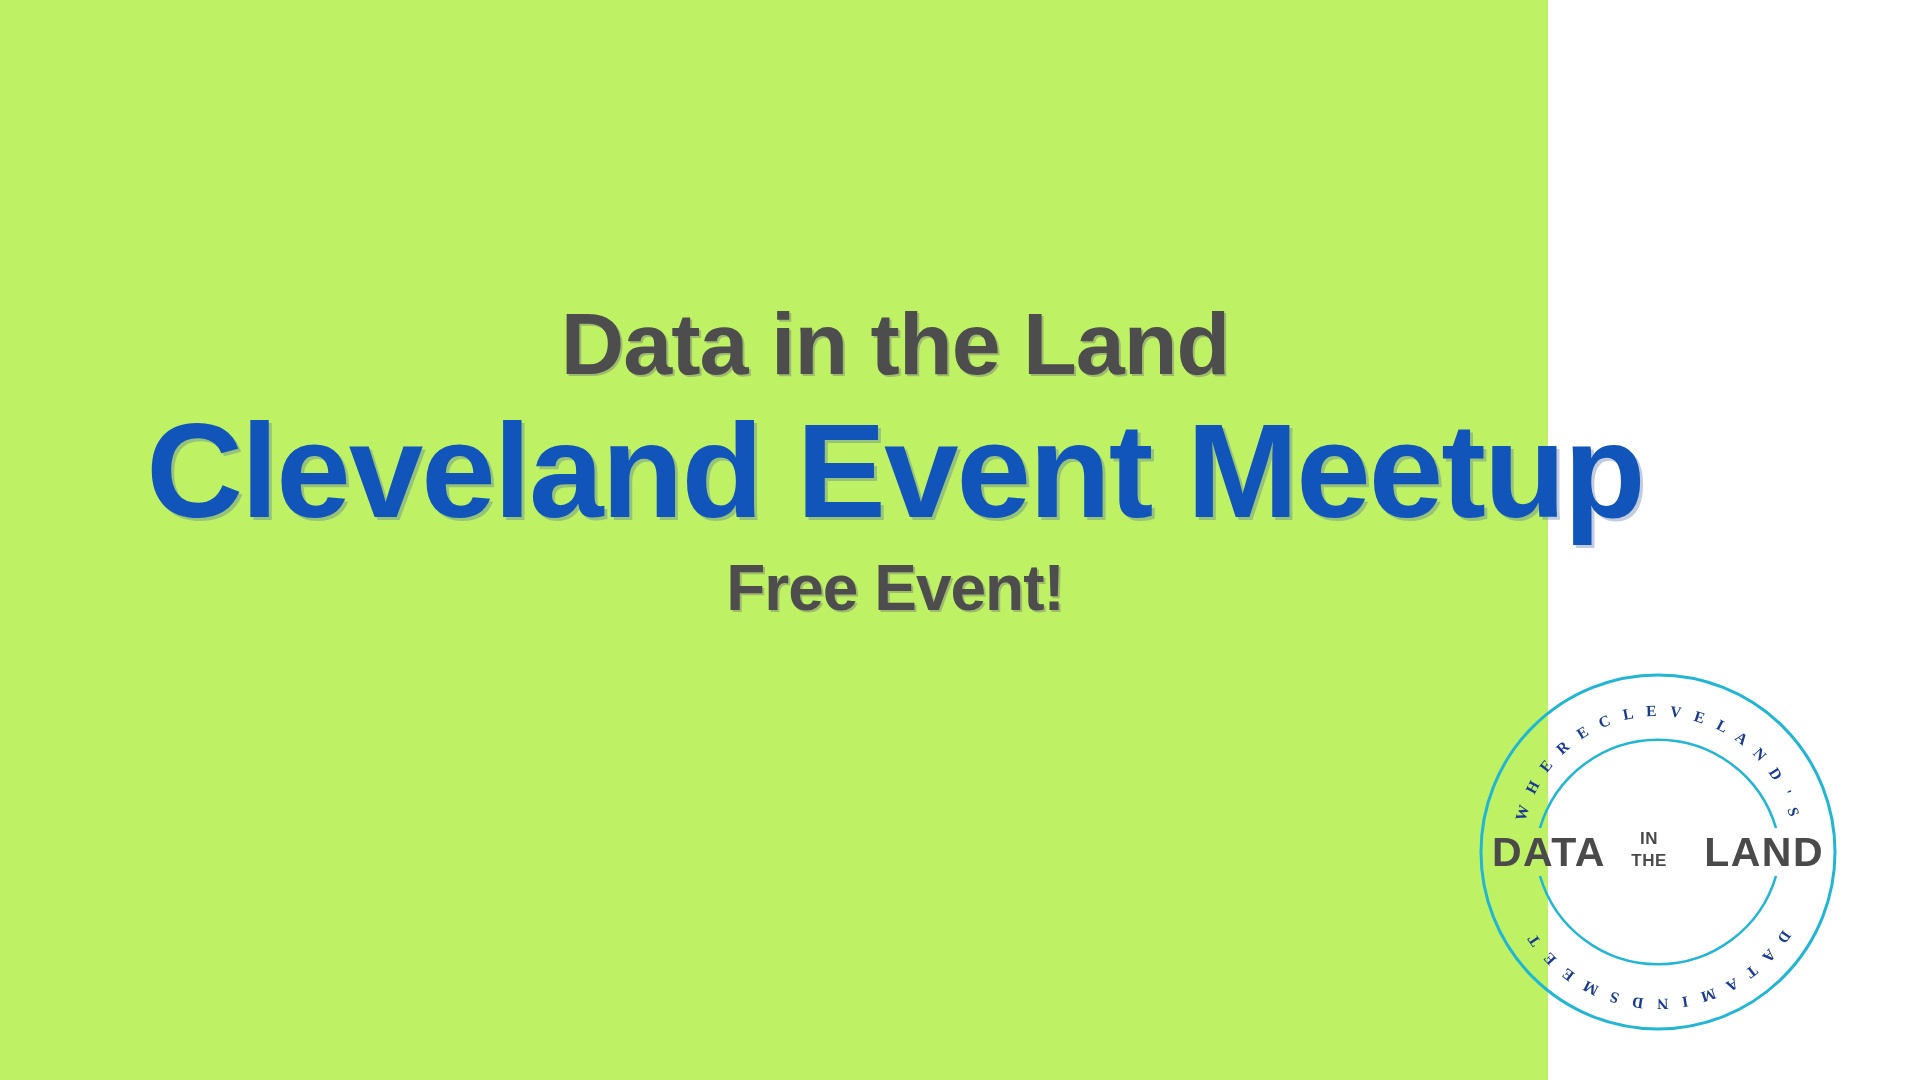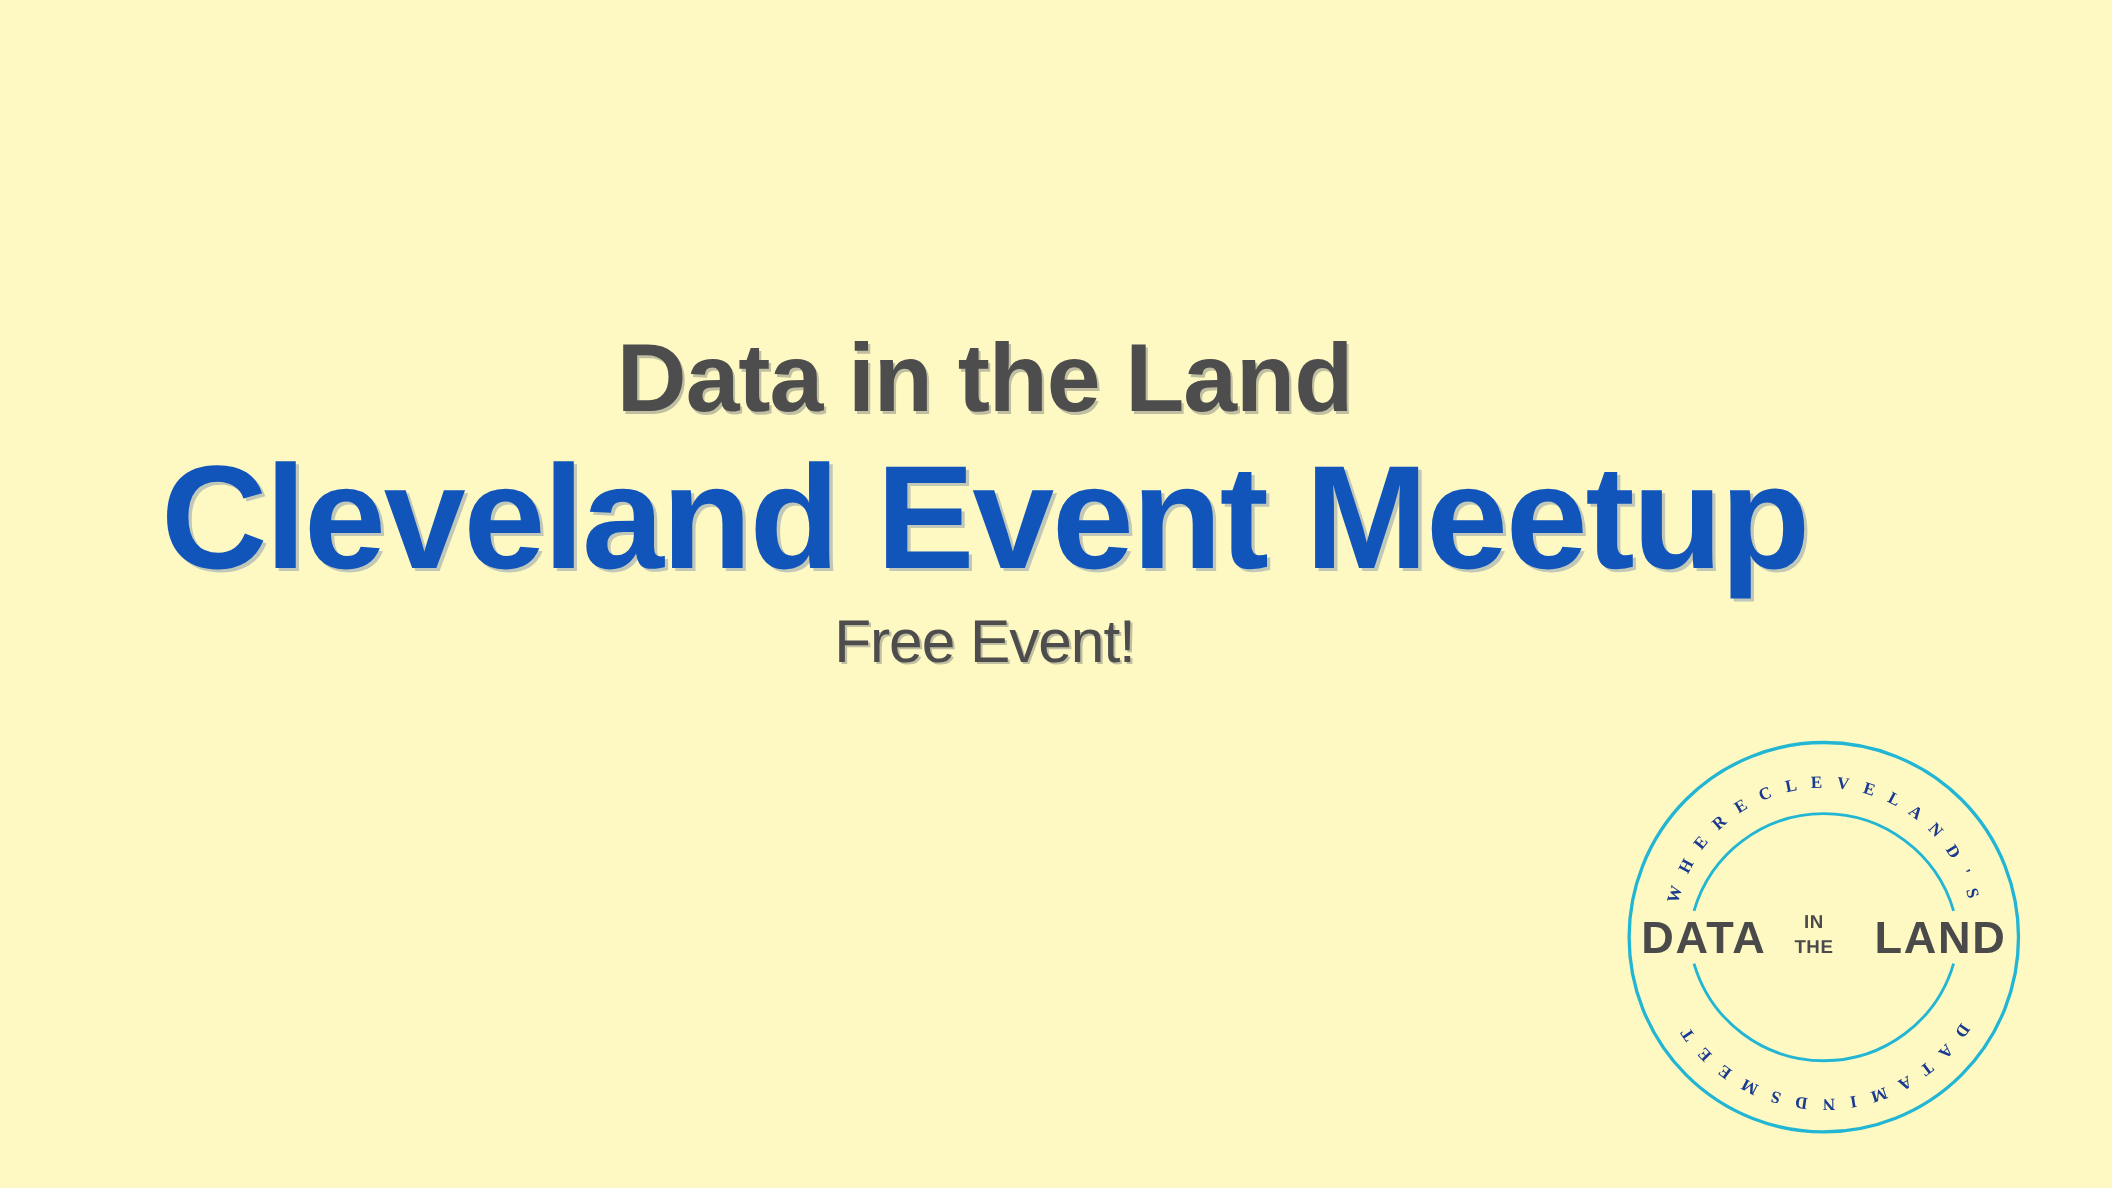--- a/index.html
+++ b/index.html
@@ -8,23 +8,23 @@
   }
   body {
     width: 1920px;
     height: 1080px;
     overflow: hidden;
     font-family: "Liberation Sans", sans-serif;
   }
 
   #banner {
     position: relative;
-    width: 1920px;
+    width: 1548px;
     height: 1080px;
-    background: #fef9c3;
+    background: #bef264;
   }
 
   
   #headline-block {
     position: absolute;
     left: 0;
     top: 300px;
     width: 1790px;
     text-align: center;
   }
@@ -47,22 +47,22 @@
   #title-line {
     font-size: 134px;
     font-weight: 800;
     letter-spacing: -2px;
     color: #1155bb;
     text-shadow: 3px 3px 0 rgba(80,110,160,0.35);
     margin-bottom: 18px;
   }
 
   #subtitle-line {
-    font-size: 55px;
-    font-weight: 400;
+    font-size: 64px;
+    font-weight: 700;
     letter-spacing: -1px;
     color: #4d4d4d;
     text-shadow: 2px 2px 0 rgba(120,120,120,0.45);
   }
 
   
   #badge-logo {
     position: absolute;
     left: 1478px;
     top: 672px;

